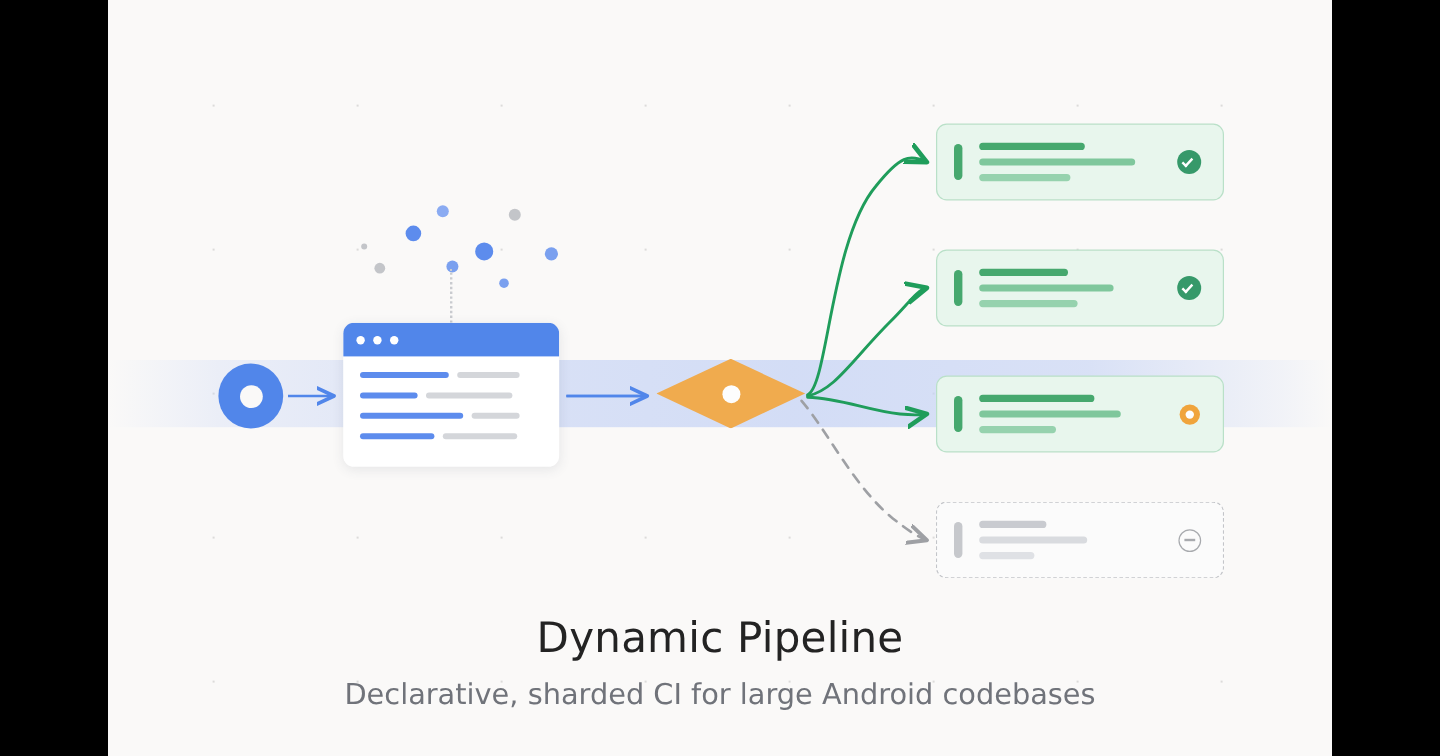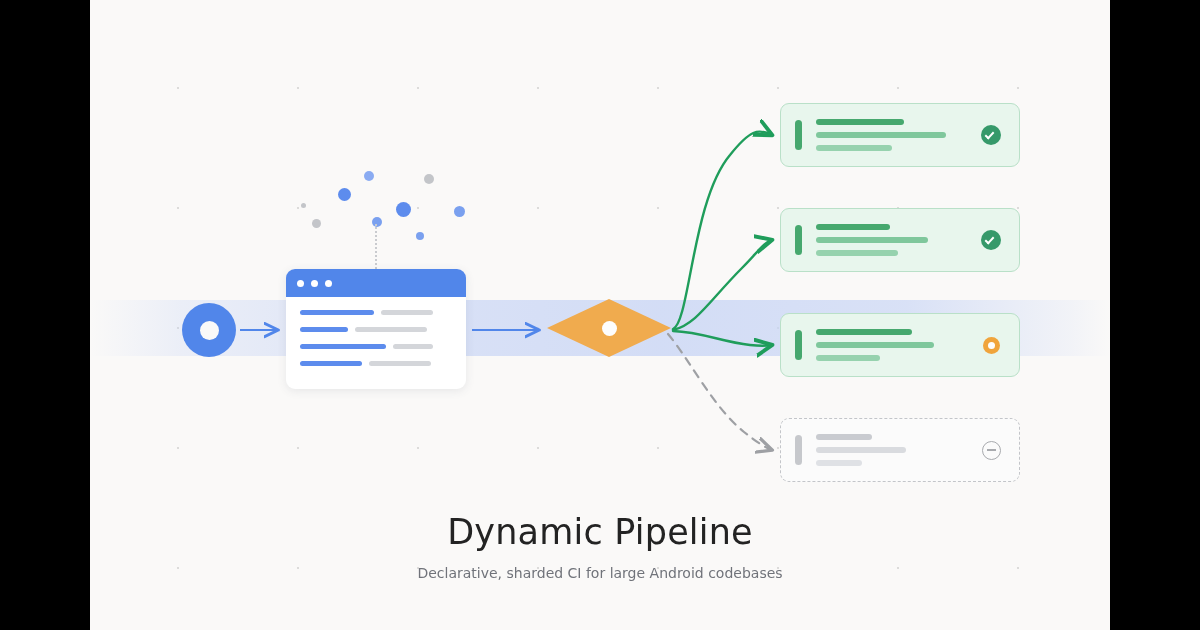--- a/index.html
+++ b/index.html
@@ -297,21 +297,21 @@
   }
   #title-text {
     font-size: 35px;
     font-weight: 400;
     color: #232323;
     letter-spacing: 0.2px;
     line-height: 1.1;
   }
   #subtitle-text {
     margin-top: 13px;
-    font-size: 14px;
+    font-size: 24px;
     font-weight: 400;
     color: #70737a;
     text-align: center;
   }
 </style>
 </head>
 <body>
 
 <div id="poster">
 

